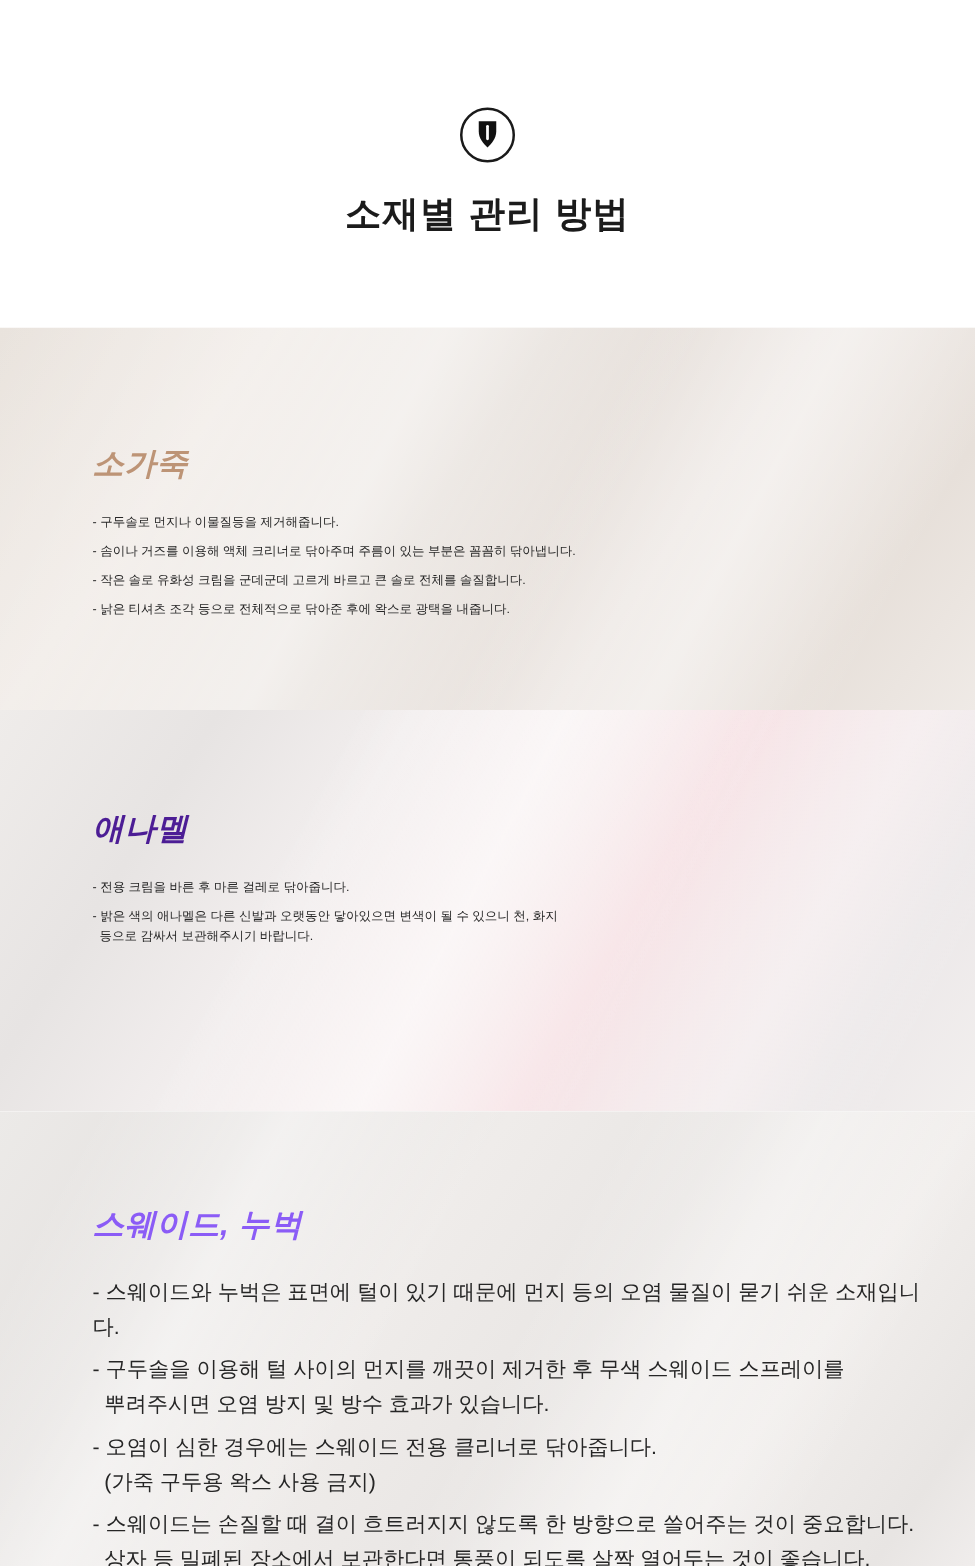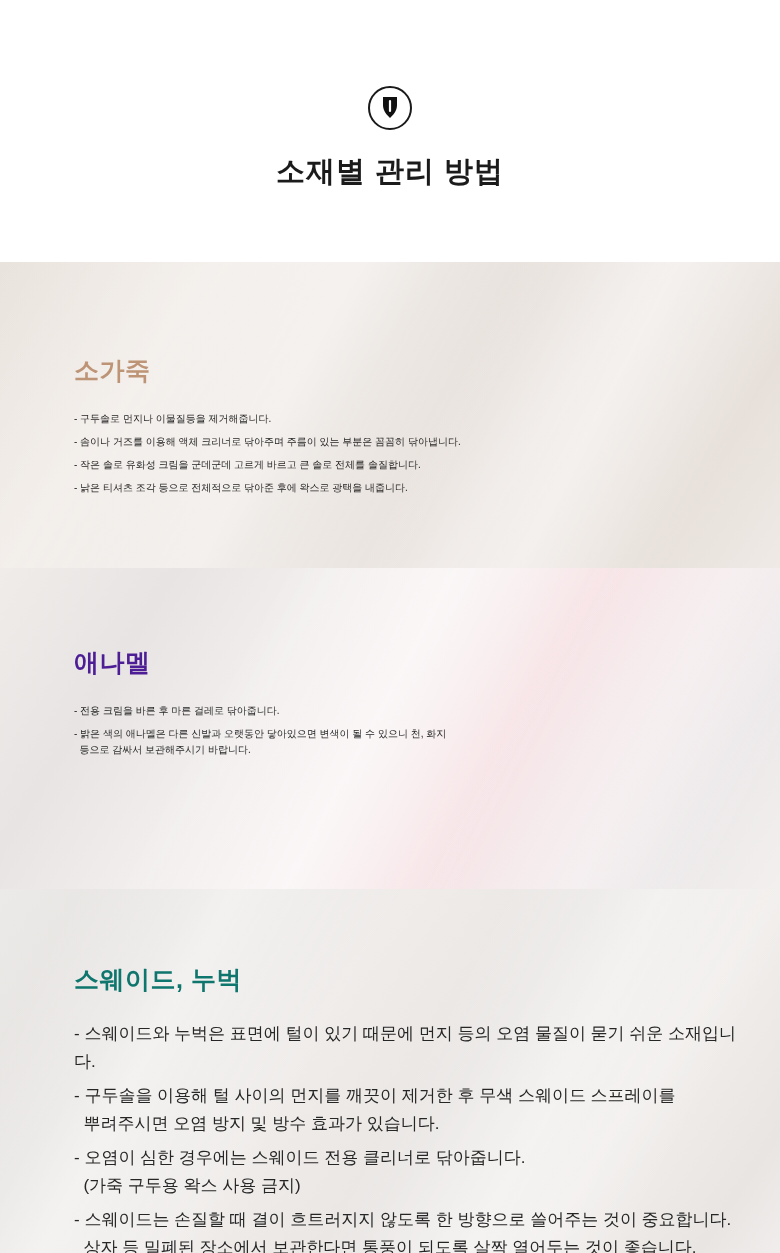--- a/index.html
+++ b/index.html
@@ -68,20 +68,21 @@
     z-index: 1;
     padding-left: 74px;
     padding-right: 30px;
     box-sizing: border-box;
   }
   .sec-title {
     font-size: 25px;
     font-weight: bold;
     margin: 0 0 24px 0;
     letter-spacing: 0.5px;
+    font-style: italic;
   }
   .lines {
     margin: 0;
     padding: 0;
     list-style: none;
   }
   .lines li {
     font-size: 10px;
     line-height: 1.62;
     color: #262626;
@@ -171,21 +172,21 @@
         <li>- 전용 크림을 바른 후 마른 걸레로 닦아줍니다.</li>
         <li>- 밝은 색의 애나멜은 다른 신발과 오랫동안 닿아있으면 변색이 될 수 있으니 천, 화지
   등으로 감싸서 보관해주시기 바랍니다.</li>
       </ul>
     </div>
   </div>
 
   <div class="section" id="section-suede">
     <div class="bg"></div>
     <div class="content">
-      <h2 class="sec-title" style="color: #0f766e;">스웨이드, 누벅</h2>
+      <h2 class="sec-title" style="color: #8b5cf6;">스웨이드, 누벅</h2>
       <ul class="lines">
         <li>- 스웨이드와 누벅은 표면에 털이 있기 때문에 먼지 등의 오염 물질이 묻기 쉬운 소재입니다.</li>
         <li>- 구두솔을 이용해 털 사이의 먼지를 깨끗이 제거한 후 무색 스웨이드 스프레이를
   뿌려주시면 오염 방지 및 방수 효과가 있습니다.</li>
         <li>- 오염이 심한 경우에는 스웨이드 전용 클리너로 닦아줍니다.
   (가죽 구두용 왁스 사용 금지)</li>
         <li>- 스웨이드는 손질할 때 결이 흐트러지지 않도록 한 방향으로 쓸어주는 것이 중요합니다.
   상자 등 밀폐된 장소에서 보관한다면 통풍이 되도록 살짝 열어두는 것이 좋습니다.</li>
       </ul>
     </div>

